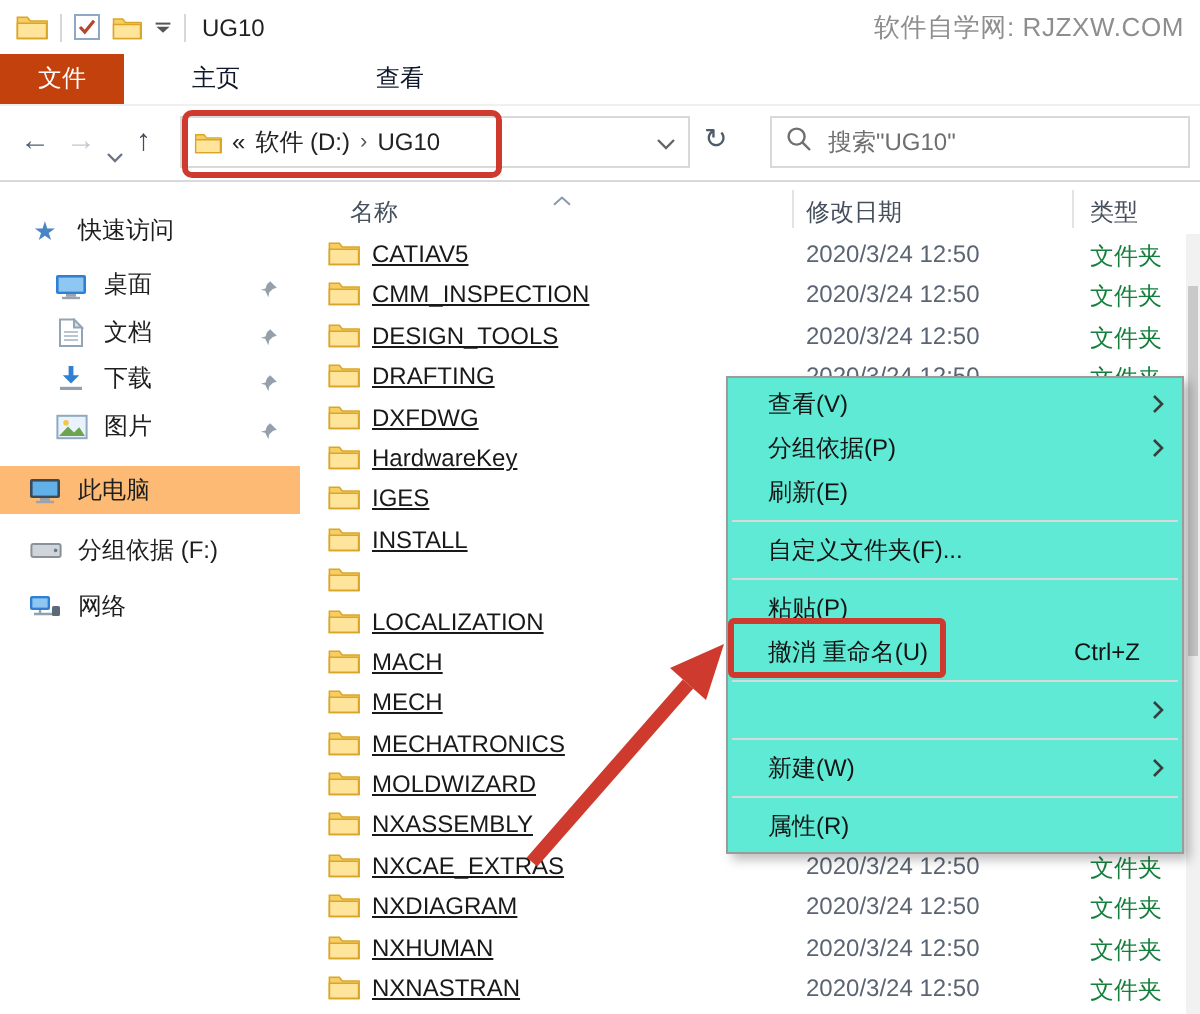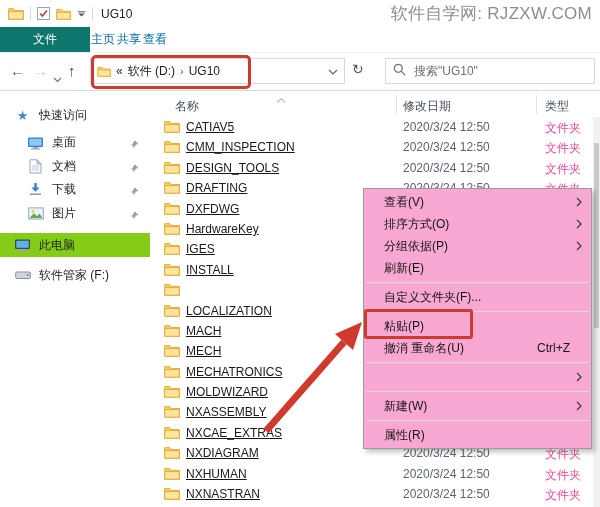--- a/index.html
+++ b/index.html
@@ -3,25 +3,25 @@
 <meta charset="utf-8">
 <style>
   html,body{margin:0;padding:0;}
   body{width:600px;height:507px;position:relative;background:#fff;overflow:hidden;
        font-family:"Liberation Sans","DejaVu Sans",sans-serif;font-size:12px;color:#1e1e1e;}
   
   .titlebar{height:27px;display:flex;align-items:center;padding:0 8px;gap:6px;background:#fff;}
   .tb-ico{display:inline-flex;align-items:center;}
   .tb-sep{width:1px;height:14px;background:#d8d8d8;}
   .tb-title{font-size:12px;color:#222;margin-left:2px;}
-  .watermark{margin-left:auto;color:#8e8e8e;font-size:17px;letter-spacing:.3px;}
+  .watermark{margin-left:auto;color:#8e8e8e;font-size:13px;letter-spacing:.3px;}
   
   .tabs{height:25px;display:flex;align-items:stretch;border-bottom:1px solid #f0f0f0;background:#fff;}
-  .tab-file{background:#0f766e;color:#fff;padding:0 33px;display:flex;align-items:center;}
-  .tab{padding:0 1px;color:#0369a1;display:flex;align-items:center;}
+  .tab-file{background:#c2410c;color:#fff;padding:0 19px;display:flex;align-items:center;}
+  .tab{padding:0 34px;color:#0f172a;display:flex;align-items:center;}
   
   .navbar{height:37px;position:relative;border-bottom:1px solid #d9d9d9;background:#fff;}
   .nav-arrow{position:absolute;top:8px;font-size:15px;color:#51607a;line-height:20px;}
   .nav-back{left:10px;}
   .nav-fwd{left:33px;color:#c3c8d0;}
   .nav-hist{left:53px;top:15px;}
   .nav-up{left:68px;color:#424c5c;}
   .addressbar{position:absolute;left:90px;top:5px;width:255px;height:26px;border:1px solid #d9d9d9;
               box-sizing:border-box;display:flex;align-items:center;padding:0 6px;gap:5px;background:#fff;}
   .crumb,.crumb-collapse{color:#222;}
@@ -31,43 +31,43 @@
   .searchbar{position:absolute;left:385px;top:5px;width:210px;height:26px;border:1px solid #d9d9d9;
              box-sizing:border-box;display:flex;align-items:center;padding:0 7px;gap:6px;background:#fff;}
   .search-input{border:none;outline:none;flex:1;font:inherit;color:#444;background:transparent;}
   .search-input::placeholder{color:#6f6f6f;opacity:1;}
   
   .main{display:flex;height:417px;background:#fff;}
   .sidebar{width:150px;box-sizing:border-box;padding-top:12px;flex:0 0 150px;}
   .side-item{height:24px;display:flex;align-items:center;gap:8px;padding-left:14px;position:relative;color:#1e1e1e;}
   .side-item.child{padding-left:27px;height:23.5px;}
   .side-item.first-child{margin-top:4px;}
-  .side-item.selected{background:#84cc16;align-items:center;}
+  .side-item.selected{background:#fdba74;align-items:center;}
   .side-item.g1{margin-top:8px;}
   .side-item.g2{margin-top:6px;}
   .side-item.g3{margin-top:4px;}
   .pin{position:absolute;right:11px;top:7px;}
   .sicon{display:inline-flex;width:17px;justify-content:center;align-items:center;}
   
   .content{flex:1;position:relative;background:#fff;}
   .cols-header{height:26px;position:relative;color:#45505c;}
   .ch{position:absolute;top:7px;}
   .ch-name{left:25px;} .ch-date{left:253px;} .ch-type{left:395px;}
   .sortcaret{position:absolute;left:126px;top:1px;}
   .colsep{position:absolute;top:4px;width:1px;height:19px;background:#e3e3e3;}
   .s1{left:246px;} .s2{left:386px;}
   .frow{height:20.4px;position:relative;}
   .fico{position:absolute;left:14px;top:3px;}
   .fname{position:absolute;left:36px;top:3px;color:#191919;text-decoration:underline;}
   .fdate{position:absolute;left:253px;top:3px;color:#5a6472;}
-  .ftype{position:absolute;left:395px;top:3px;color:#ec4899;}
+  .ftype{position:absolute;left:395px;top:3px;color:#15803d;}
   .vscroll{position:absolute;right:0;top:26px;bottom:0;width:7px;background:#f1f1f1;}
   .vthumb{position:absolute;left:1px;right:1px;top:26px;height:185px;background:#c9c9c9;}
   
-  .cmenu{position:absolute;left:363px;top:188px;width:229px;box-sizing:border-box;background:#f9a8d4;
+  .cmenu{position:absolute;left:363px;top:188px;width:229px;box-sizing:border-box;background:#5eead4;
          border:1px solid #9b9b9b;box-shadow:3px 3px 5px rgba(0,0,0,.25);padding:2px 0;z-index:50;}
   .mi{height:22px;display:flex;align-items:center;padding:0 9px 0 20px;color:#141414;}
   .mi .sc{margin-left:auto;margin-right:12px;color:#141414;}
   .mi .arr{margin-left:auto;display:inline-flex;}
   .msep{height:1px;background:#d9d9d9;margin:3px 2px;}
   
   .redbox{position:absolute;border:3px solid #cf3a2e;pointer-events:none;z-index:60;}
   .redbox-address{left:91px;top:55px;width:154px;height:28px;border-radius:5px;}
   .redbox-paste{left:364px;top:309px;width:103px;height:24px;border-radius:3px;}
   .anno-arrow{position:absolute;left:0;top:0;z-index:58;pointer-events:none;}
@@ -103,21 +103,20 @@
   </span>
   <span class="tb-sep"></span>
   <span class="tb-title">UG10</span>
   <span class="watermark">软件自学网: RJZXW.COM</span>
 </div>
 
 <div class="tabs">
   <div class="tab-file">文件</div>
   <span id="tabsHost" style="display:flex">
       <div class="tab">主页</div>
-      <div class="tab">共享</div>
       <div class="tab">查看</div>
     </span>
 </div>
 
 <div class="navbar">
   <span class="nav-arrow nav-back">←</span>
   <span class="nav-arrow nav-fwd">→</span>
   <span class="nav-arrow nav-hist">
     <svg width="9" height="6" viewBox="0 0 9 6">
         <path d="M1 1 4.5 4.5 8 1" fill="none" stroke="#6b7685" stroke-width="1.2"></path>
@@ -226,21 +225,32 @@
         </span>
         <span>此电脑</span>
       </div>
       <div class="side-item g2">
         <span class="sicon">
           <svg width="16" height="10" viewBox="0 0 16 10">
             <rect x=".7" y="2" width="14.6" height="6.5" rx="1" fill="#cfd5da" stroke="#8b9198"></rect>
             <circle cx="12.8" cy="5.2" r=".9" fill="#6e7880"></circle>
           </svg>
         </span>
-        <span>软件管家 (F:)</span>
+        <span>分组依据 (F:)</span>
+      </div>
+      <div class="side-item g3">
+        <span class="sicon">
+          <svg width="17" height="13" viewBox="0 0 17 13">
+            <rect x="1" y="1" width="10" height="7" rx="1" fill="#2f80d4"></rect>
+            <rect x="2.2" y="2.2" width="7.6" height="4.6" fill="#8ec8f2"></rect>
+            <path d="M6 8v2M3 10h11" stroke="#8fa0b0" stroke-width="1.2" fill="none"></path>
+            <rect x="12" y="6" width="4" height="5" rx=".8" fill="#5a6a78"></rect>
+          </svg>
+        </span>
+        <span>网络</span>
       </div>
     </div>
   <div class="content">
     <div class="cols-header">
       <span class="sortcaret">
         <svg width="10" height="5" viewBox="0 0 10 5">
             <path d="M1 4.4 5 .8 9 4.4" fill="none" stroke="#8a98a8" stroke-width="1"></path>
           </svg>
       </span>
       <span class="ch ch-name">名称</span>
@@ -430,28 +440,20 @@
 <div class="cmenu" id="menuHost">
     <div class="mi">
       <span>查看(V)</span>
       <span class="arr">
         <svg width="6" height="10" viewBox="0 0 6 10">
           <path d="M1 1 5 5 1 9" fill="none" stroke="#3c3c3c" stroke-width="1.3"></path>
         </svg>
       </span>
     </div>
     <div class="mi">
-      <span>排序方式(O)</span>
-      <span class="arr">
-        <svg width="6" height="10" viewBox="0 0 6 10">
-          <path d="M1 1 5 5 1 9" fill="none" stroke="#3c3c3c" stroke-width="1.3"></path>
-        </svg>
-      </span>
-    </div>
-    <div class="mi">
       <span>分组依据(P)</span>
       <span class="arr">
         <svg width="6" height="10" viewBox="0 0 6 10">
           <path d="M1 1 5 5 1 9" fill="none" stroke="#3c3c3c" stroke-width="1.3"></path>
         </svg>
       </span>
     </div>
     <div class="mi">
       <span>刷新(E)</span>
     </div>

